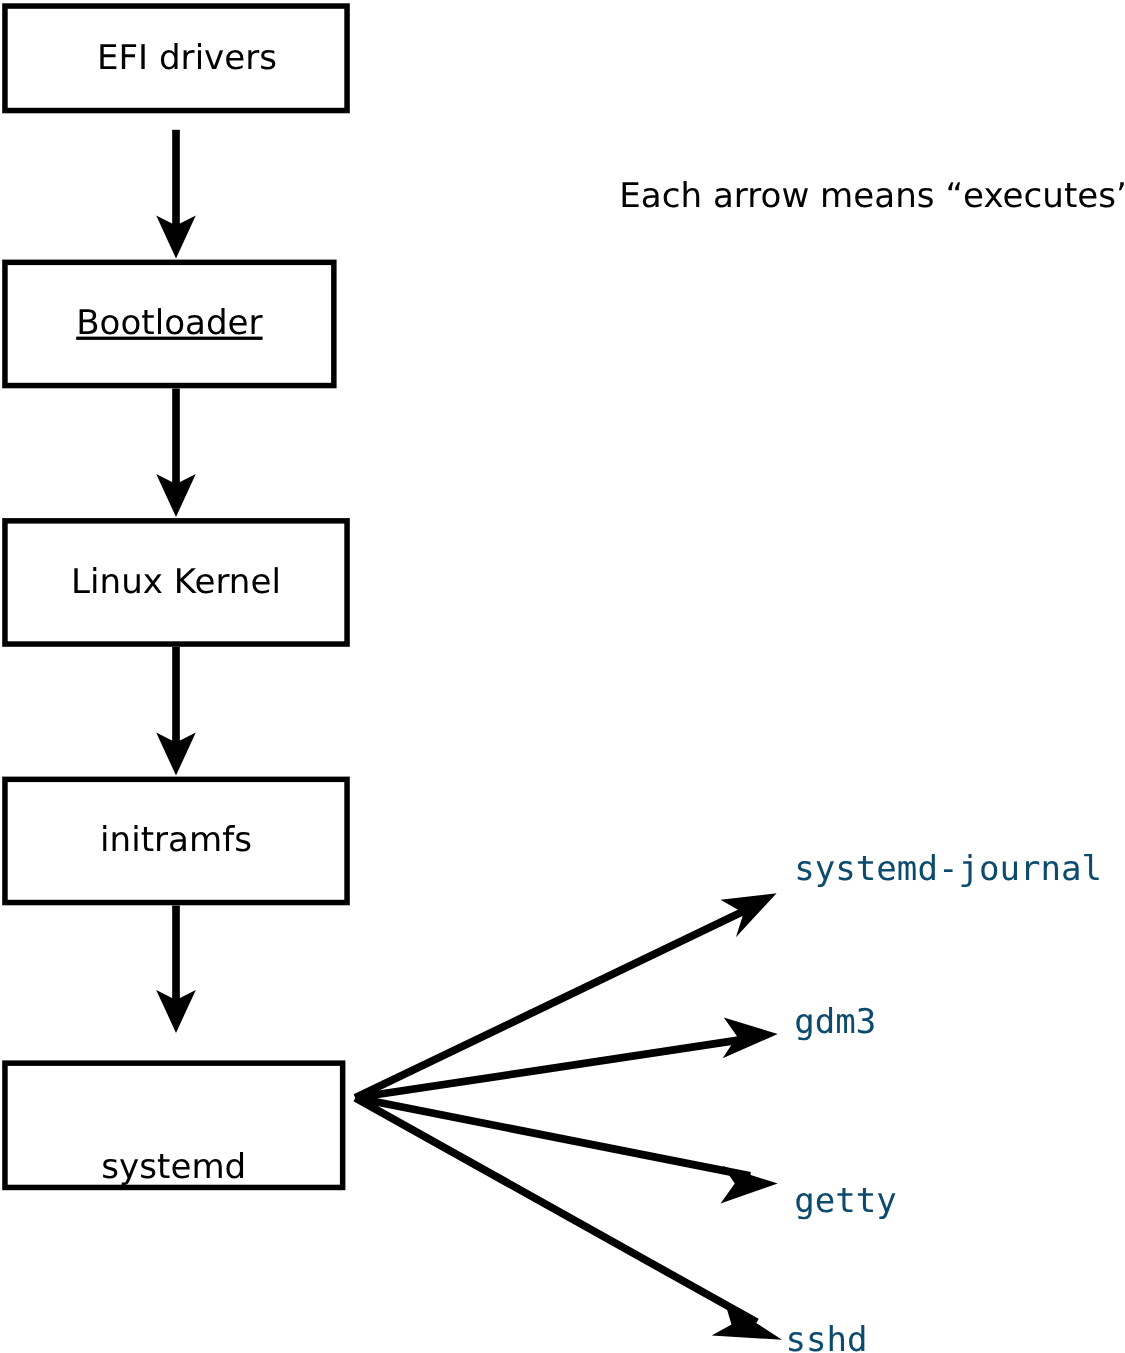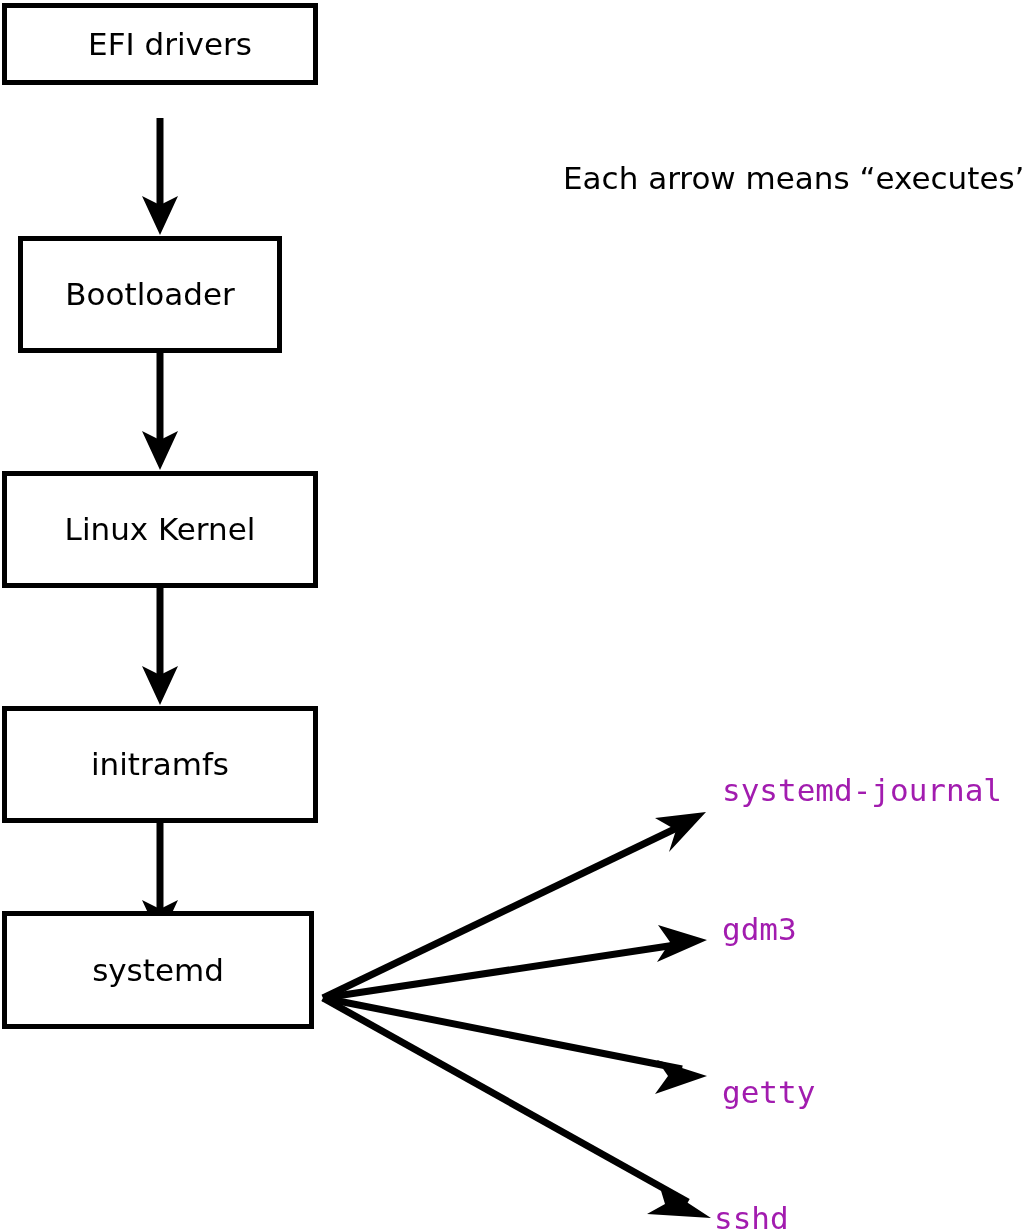--- a/index.html
+++ b/index.html
@@ -41,21 +41,21 @@
     font-size: 31px;
     color: #000000;
     line-height: 1;
     white-space: nowrap;
     letter-spacing: 0px;
   }
   .leaf-label {
     position: absolute;
     font-family: "DejaVu Sans Mono", monospace;
     font-size: 31px;
-    color: #a21caf;
+    color: #0c4a6e;
     line-height: 1;
     white-space: nowrap;
   }
   .caption-text {
     position: absolute;
     font-family: "DejaVu Sans", sans-serif;
     font-size: 31px;
     color: #000000;
     line-height: 1;
     white-space: nowrap;
@@ -100,37 +100,37 @@
         <line x1="323" y1="998" x2="682" y2="1069" stroke="#000000" stroke-width="7"></line>
         <polygon points="707,1076 657,1060 668,1076 655,1094"></polygon>
       </g>
       <g>
         <line x1="323" y1="998" x2="688" y2="1202" stroke="#000000" stroke-width="7"></line>
         <polygon points="711,1218 659,1184 665,1204 647,1214"></polygon>
       </g>
     </g>
   </svg>
 
-  <div class="node-box" style="left:2px; top:3px; width:316px; height:82px;padding-left:20px;">
+  <div class="node-box" style="left:2px; top:3px; width:316px; height:100px;padding-left:20px;">
     <span class="node-label">EFI drivers</span>
   </div>
 
-  <div class="node-box" style="left:18px; top:236px; width:264px; height:117px;">
+  <div class="node-box" style="left:2px; top:236px; width:304px; height:117px;text-decoration:underline;">
     <span class="node-label">Bootloader</span>
   </div>
 
   <div class="node-box" style="left:2px; top:471px; width:316px; height:117px;text-align:center;">
     <span class="node-label">Linux Kernel</span>
   </div>
 
   <div class="node-box" style="left:2px; top:706px; width:316px; height:117px;justify-content:center;">
     <span class="node-label">initramfs</span>
   </div>
 
-  <div class="node-box" style="left:2px; top:911px; width:312px; height:118px;">
+  <div class="node-box" style="left:2px; top:964px; width:312px; height:118px;align-items:flex-end;">
     <span class="node-label">systemd</span>
   </div>
 
   <span class="leaf-label" style="left:722px; top:775px;">systemd-journal</span>
 
   <span class="leaf-label" style="left:722px; top:914px;">gdm3</span>
 
   <span class="leaf-label" style="left:722px; top:1053px;margin-top:24px;">getty</span>
 
   <span class="leaf-label" style="left:714px; top:1190px;margin-top:13px;">sshd</span>

